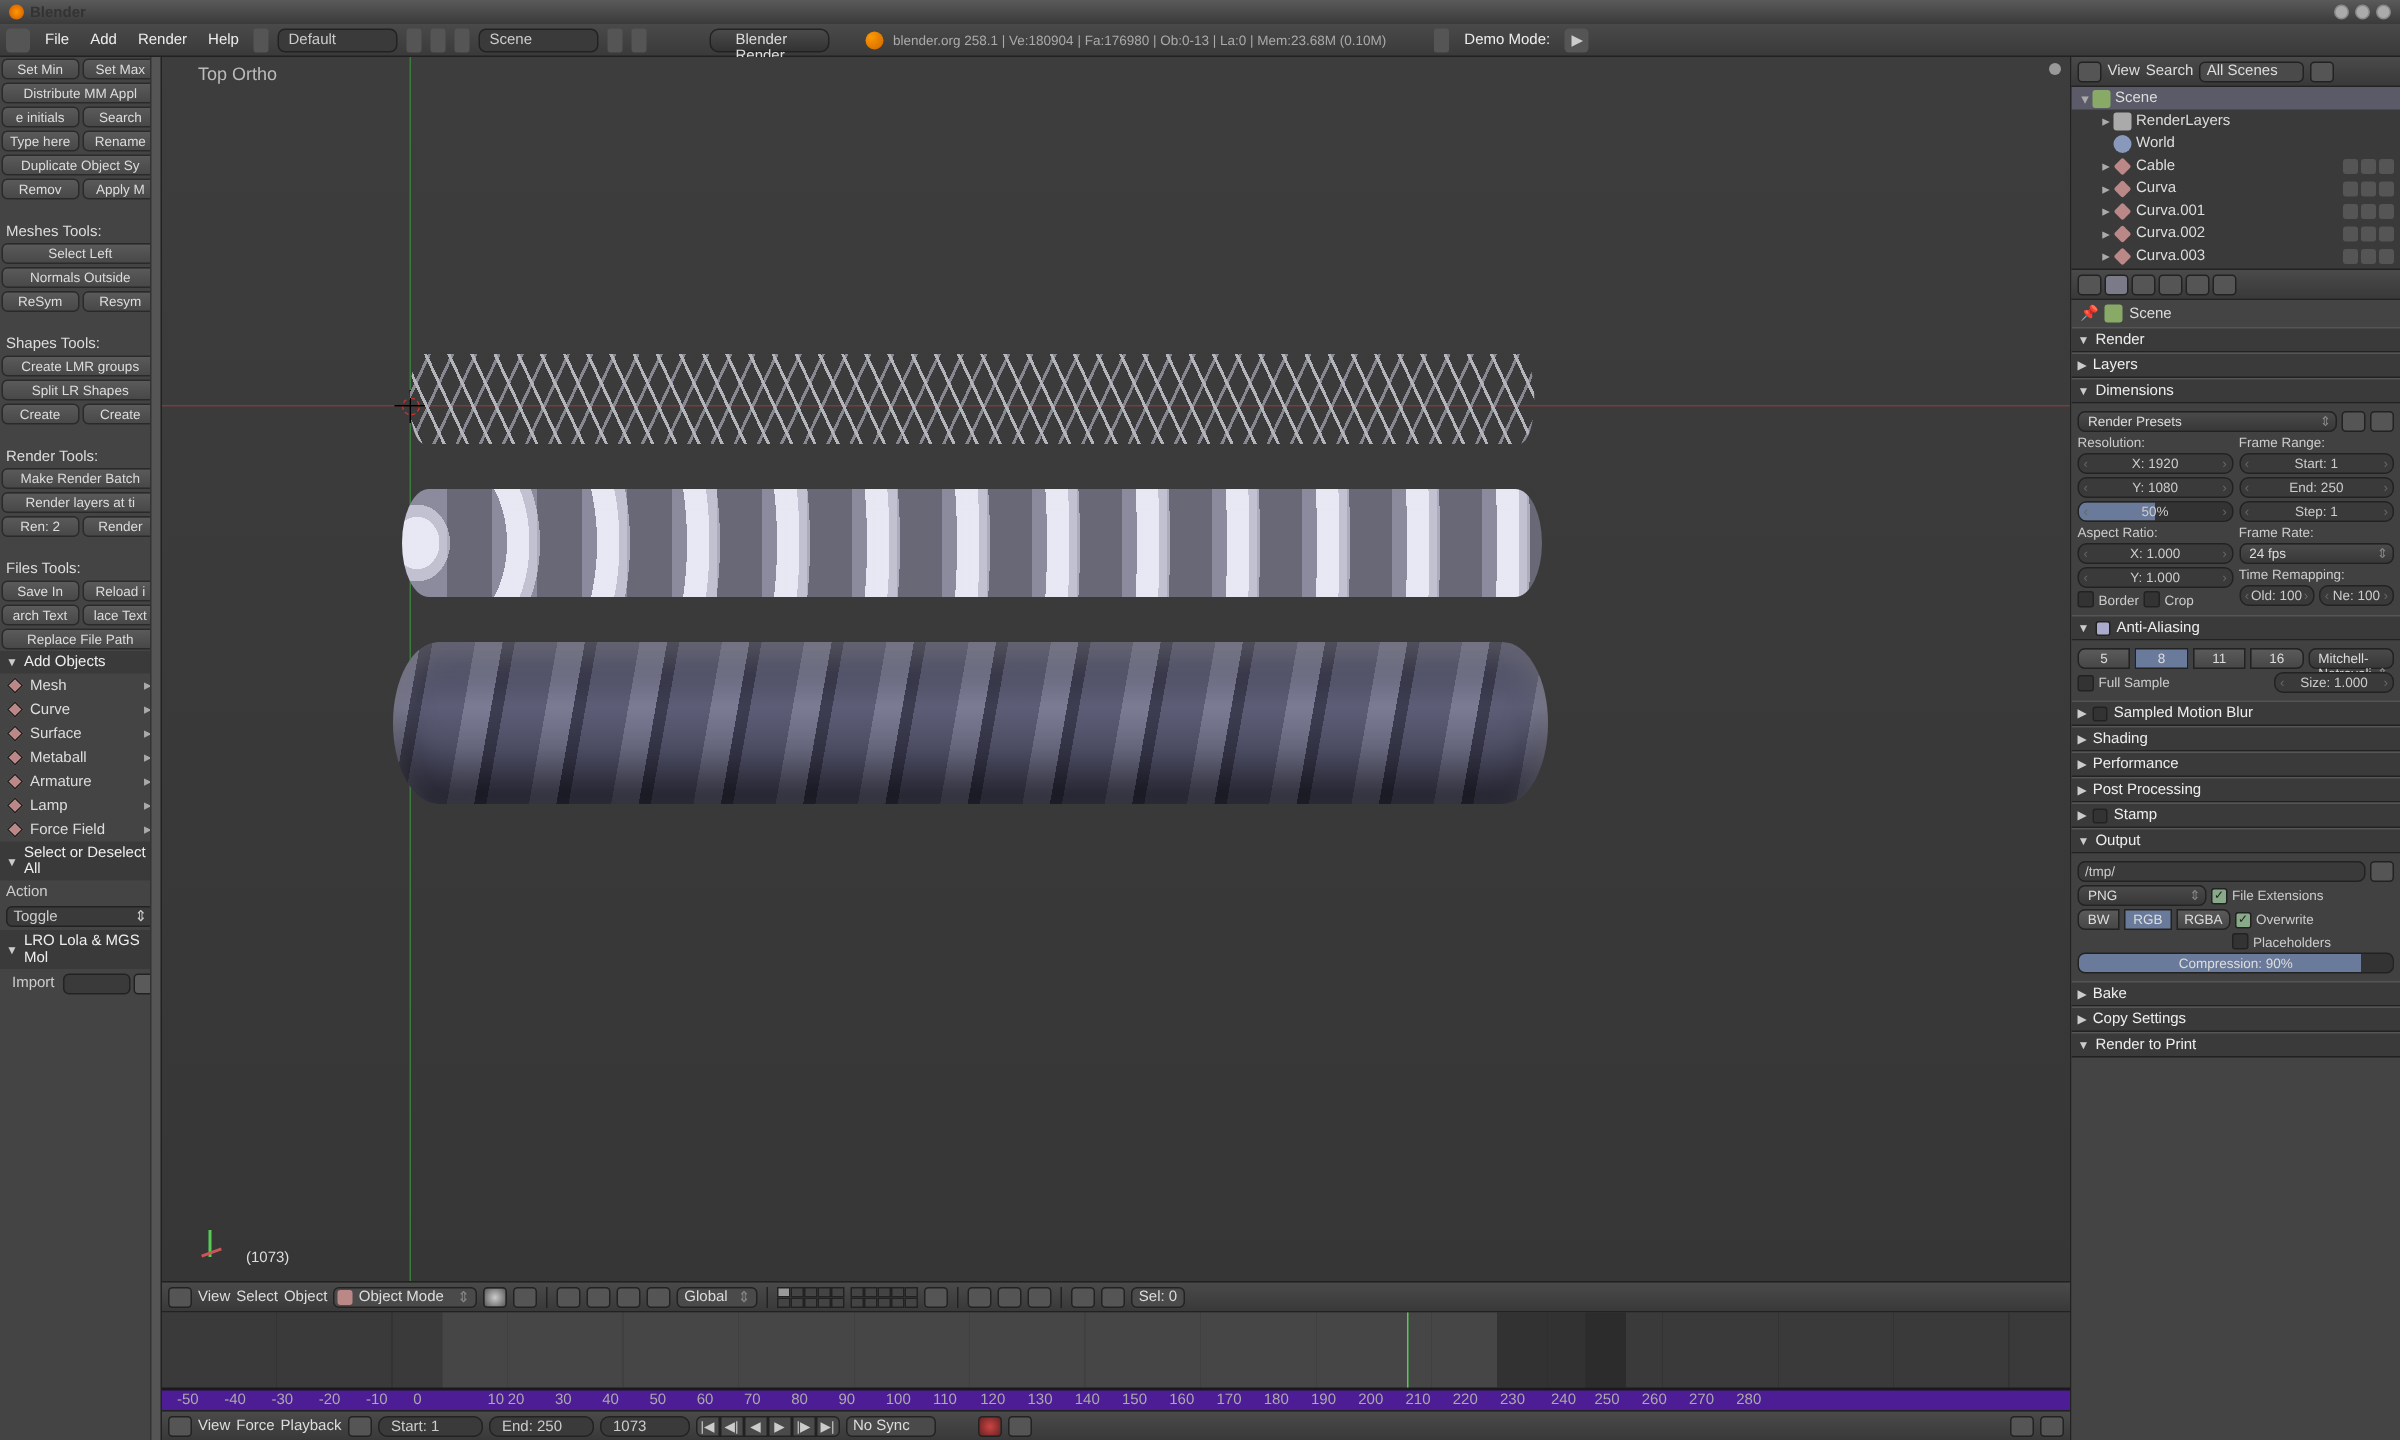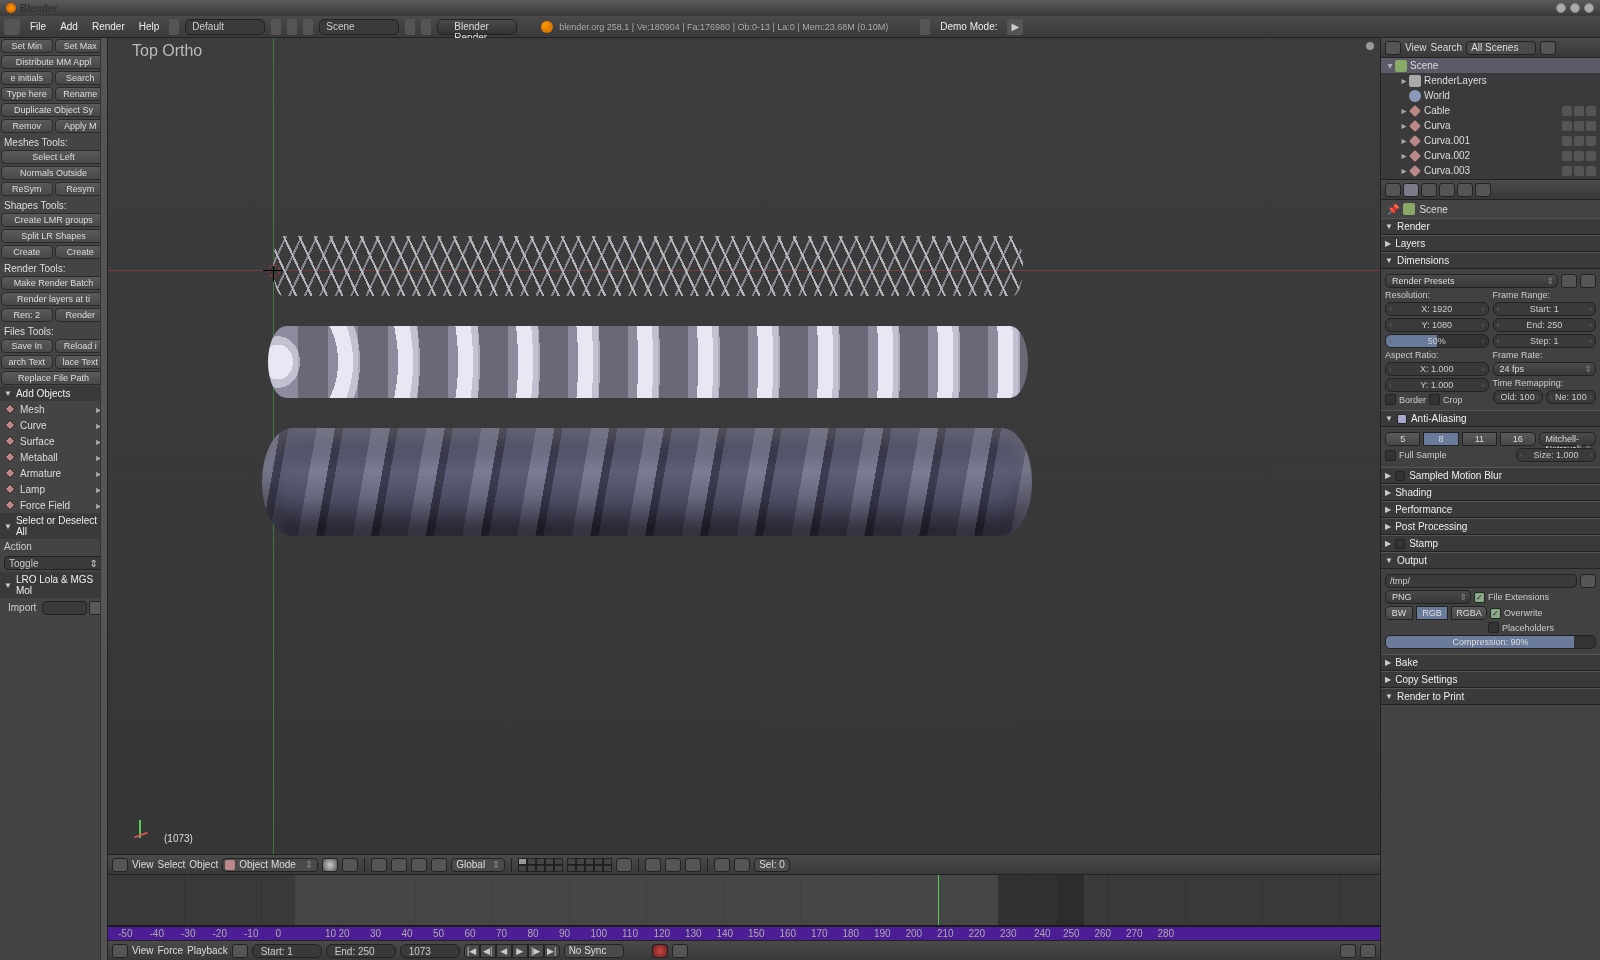--- a/index.html
+++ b/index.html
@@ -9,51 +9,51 @@
 .titlebar { height: 16px; background: linear-gradient(#5a5a5a, #3a3a3a); display: flex; align-items: center; padding: 0 6px; justify-content: space-between; }
 .titlebar .app-title { color: #333; font-weight: bold; }
 .window-ctrl { display: flex; gap: 4px; }
 .window-ctrl span { width: 10px; height: 10px; border: 1px solid #888; border-radius: 50%; background: #aaa; }
 
 
 .header { height: 22px; background: linear-gradient(#4a4a4a, #3a3a3a); border-bottom: 1px solid #222; display: flex; align-items: center; padding: 0 4px; gap: 6px; }
 .header .icon-btn { width: 16px; height: 16px; background: #555; border-radius: 3px; }
 .header .menu-item { color: #eee; padding: 2px 4px; cursor: pointer; }
 .header .textfield { background: #3a3a3a; border: 1px solid #222; border-radius: 5px; padding: 1px 6px; color: #ccc; height: 16px; }
-.header .dropdown { background: linear-gradient(#4a4a4a,#333); border: 1px solid #222; border-radius: 6px; padding: 1px 6px 1px 16px; color: #ddd; height: 16px; position: relative; }
+.header .dropdown { background: linear-gradient(#4a4a4a,#333); border: 1px solid #222; border-radius: 6px; padding: 1px 6px 1px 16px; color: #ddd; height: 16px; position: relative; margin-left: 36px; }
 .header .stats { color: #aaa; font-size: 9px; }
 .header .globe { width: 12px; height: 12px; background: radial-gradient(circle at 30% 30%, #f90, #c60); border-radius: 50%; }
 .header .splitx { width:10px; height:16px; background:#555; border-radius:2px;}
 
 
 .main { position: absolute; top: 38px; bottom: 0; left: 0; right: 0; display: flex; }
 
 
 .left-col { width: 108px; background: #444; border-right: 1px solid #222; overflow: hidden; position:relative; }
 .left-col::after{content:'';position:absolute;right:0;top:0;bottom:0;width:6px;background:#555;border-left:1px solid #333;}
 .tool-panel .row { display: flex; }
 .tool-btn { flex: 1; background: linear-gradient(#5a5a5a,#484848); border: 1px solid #2a2a2a; border-radius: 4px; margin: 1px; padding: 1px 2px; color: #ddd; text-align: center; font-size: 9px; height: 14px; overflow: hidden; white-space: nowrap; display:flex; align-items:center; justify-content:center; }
-.tool-section-label { color: #ddd; font-size: 10px; padding: 3px 4px 1px; }
+.tool-section-label { color: #ddd; font-size: 10px; padding: 3px 4px 1px; margin-top: 12px; }
 .panel-header { background: #3a3a3a; padding: 2px 4px; display:flex; align-items:center; gap:4px; color:#eee; }
 .panel-header::before { content:'▼'; font-size:8px; color:#ccc;}
 .menu-row { display:flex; align-items:center; padding:2px 6px; color:#ddd; height:16px; position:relative;}
 .menu-row .diamond { width:8px; height:8px; background:#b88; transform:rotate(45deg); margin-right:6px; border:1px solid #222;}
 .menu-row .arrow { position:absolute; right:6px; color:#aaa;}
 .dropdown-small { background:#3a3a3a; border:1px solid #222; border-radius:4px; margin:2px 4px; padding:1px 4px; color:#ccc; height:14px; display:flex; justify-content:space-between; align-items:center;}
 .label { color:#ccc; padding:2px 4px;}
 .import-row{display:flex;align-items:center;padding:2px 4px;gap:2px;}
 .import-row .field{flex:1;background:#3a3a3a;border:1px solid #222;border-radius:4px;height:14px;}
 .import-row .iconb{width:14px;height:14px;background:#5a5a5a;border:1px solid #222;border-radius:3px;}
 
 
 .center-col { flex: 1; display: flex; flex-direction: column; background: #393939; }
 .viewport { flex: 1; position: relative; background: linear-gradient(#3d3d3d,#363636); overflow:hidden;}
 .viewport .axis-green { position:absolute; top:0; bottom:0; left:165px; width:1px; background:#3d7a3d;}
 .viewport .axis-red { position:absolute; left:0; right:0; top:232px; height:1px; background:#7a3d3d;}
-.viewport .corner-text { position:absolute; top:4px; left:24px; color:#bbb; font-size:16px;}
+.viewport .corner-text { position:absolute; top:4px; left:24px; color:#bbb; font-size:12px;}
 .viewport .frame-indicator{position:absolute; bottom:10px; left:56px; color:#ddd; font-size:10px;}
 .viewport .gizmo{position:absolute; bottom:14px; left:24px; width:16px; height:20px;}
 .viewport .gizmo .gr{position:absolute;width:2px;height:18px;background:#5c5;left:7px;top:0;}
 .viewport .gizmo .gb{position:absolute;width:14px;height:2px;background:#c55;top:14px;left:2px;transform:rotate(-20deg);}
 
 
 .coil1 { position:absolute; left:165px; top:198px; width:750px; height:60px; background:
   repeating-linear-gradient(65deg, transparent 0 6px, #b4b4bb 6px 8px, transparent 8px 14px),
   repeating-linear-gradient(-65deg, transparent 0 6px, #888892 6px 8px, transparent 8px 14px);
   border-radius: 10px / 30px;

